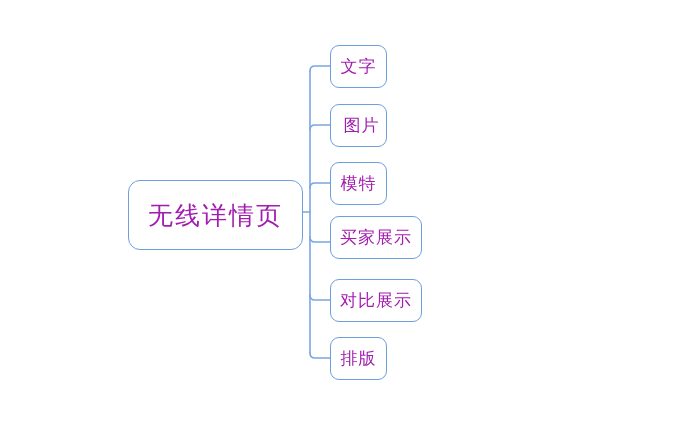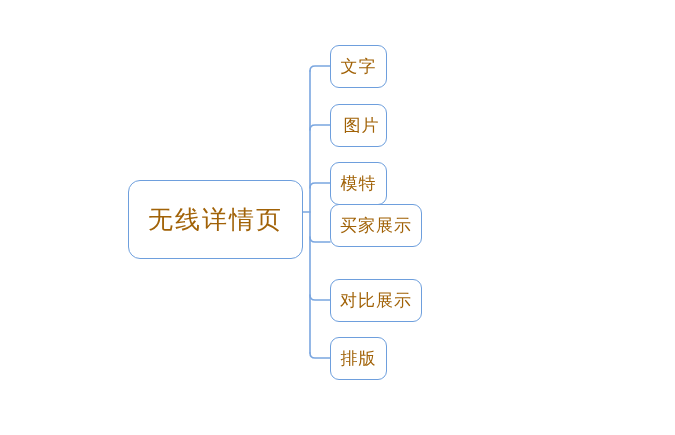--- a/index.html
+++ b/index.html
@@ -27,44 +27,44 @@
   }
   .node {
     position: absolute;
     box-sizing: border-box;
     background: #ffffff;
     border: 1.3px solid #6e9fdd;
     border-radius: 9px;
     display: flex;
     align-items: center;
     justify-content: center;
-    color: #a16207;
+    color: #a21caf;
     letter-spacing: 1px;
     white-space: nowrap;
   }
   .node-root {
     left: 128px;
     top: 180px;
     width: 175px;
-    height: 79px;
+    height: 70px;
     border-radius: 12px;
     font-size: 25px;
     letter-spacing: 2px;
   }
   .node-child {
     left: 330px;
     height: 43px;
     font-size: 17px;
   }
   .w-narrow { width: 57px; }
   .w-wide   { width: 92px; }
   .r0 { top: 45px; }
   .r1 { top: 104px; padding-left: 6px; }
   .r2 { top: 162px; }
-  .r3 { top: 204px; }
+  .r3 { top: 216px; }
   .r4 { top: 279px; justify-content: center; }
   .r5 { top: 337px; }
 </style>
 </head>
 <body>
 
 <div id="canvas">
 
   <svg id="connector-layer" viewBox="0 0 675 435" width="675" height="435" xmlns="http://www.w3.org/2000/svg">
     <g fill="none" stroke="#7aa6e0" stroke-width="1.6" stroke-linecap="round" stroke-linejoin="round">

